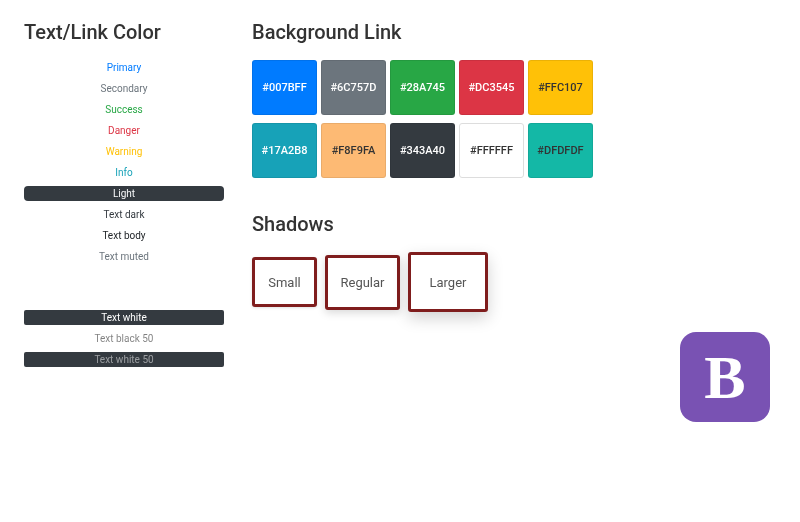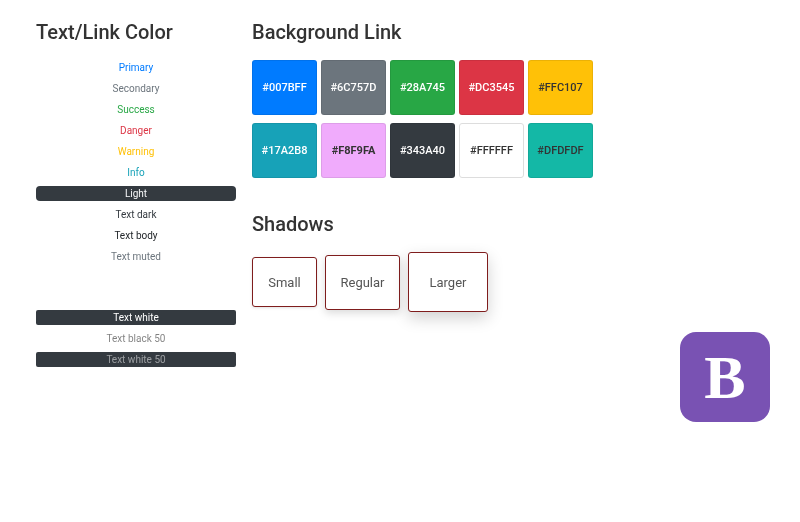--- a/index.html
+++ b/index.html
@@ -8,22 +8,22 @@
       background: #fff;
       color: #333;
       width: 800px;
       height: 522px;
       overflow: hidden;
       position: relative;
     }
 
     .main-container {
       display: flex;
-      padding: 20px 36px;
-      gap: 16px;
+      padding: 20px 24px;
+      gap: 28px;
     }
 
     
     .left-column {
       width: 200px;
       flex-shrink: 0;
     }
 
     .section-title {
       font-size: 20px;
@@ -117,21 +117,21 @@
       align-items: center;
     }
 
     .shadow-box {
       display: flex;
       align-items: center;
       justify-content: center;
       font-size: 13px;
       color: #555;
       background: #fff;
-      border: 1px solid #7f1d1d;
+      border: 3px solid #7f1d1d;
       border-radius: 3px;
     }
 
     .shadow-box.small {
       width: 65px;
       height: 50px;
       box-shadow: 0 1px 3px rgba(0,0,0,0.12);
     }
 
     .shadow-box.regular {
@@ -197,21 +197,21 @@
       <div class="color-swatches">
         <div class="swatch-row">
           <div class="swatch" style="background:#007BFF; color:#fff;">#007BFF</div>
           <div class="swatch" style="background:#6C757D; color:#fff;">#6C757D</div>
           <div class="swatch" style="background:#28A745; color:#fff;">#28A745</div>
           <div class="swatch" style="background:#DC3545; color:#fff;">#DC3545</div>
           <div class="swatch" style="background:#FFC107; color:#333;">#FFC107</div>
         </div>
         <div class="swatch-row">
           <div class="swatch" style="background:#17A2B8; color:#fff;">#17A2B8</div>
-          <div class="swatch" style="background:#f0abfc; color:#333;font-weight:bold;">#F8F9FA</div>
+          <div class="swatch" style="background:#fdba74; color:#333;">#F8F9FA</div>
           <div class="swatch" style="background:#343A40; color:#fff;">#343A40</div>
           <div class="swatch" style="background:#FFFFFF; color:#333; border:1px solid #ddd;">#FFFFFF</div>
           <div class="swatch" style="background:#14b8a6; color:#333;">#DFDFDF</div>
         </div>
       </div>
     </div>
 
     <div class="shadows-section">
       <div class="section-title">Shadows</div>
       <div class="shadow-items">

